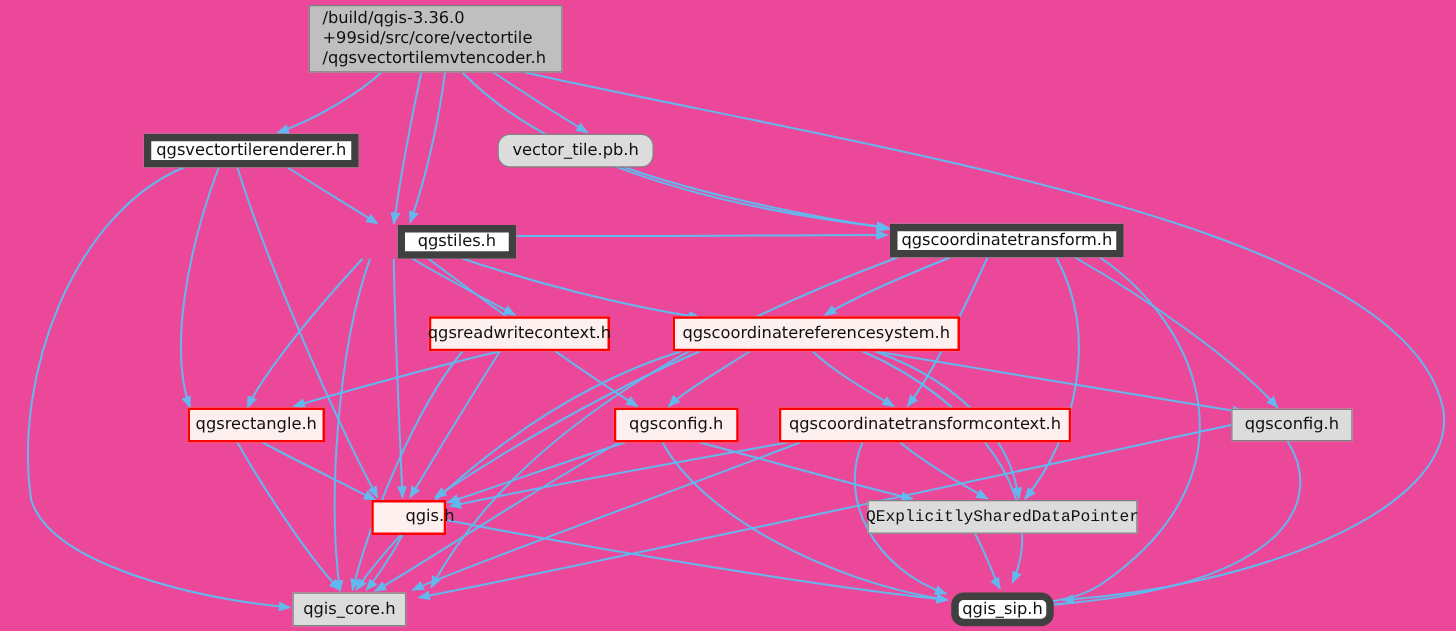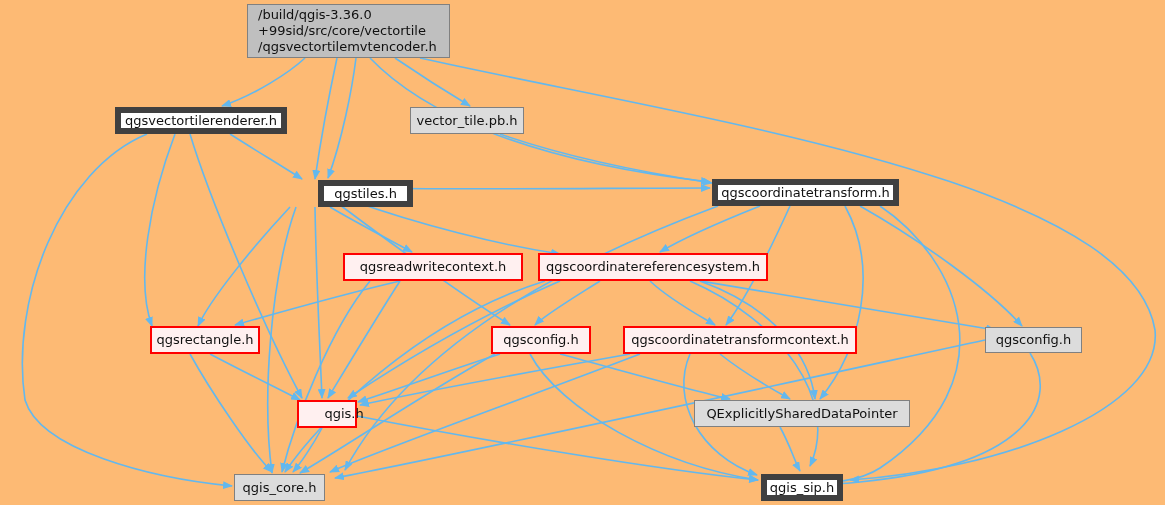--- a/index.html
+++ b/index.html
@@ -4,21 +4,21 @@
 <style>
   html, body {
     margin: 0;
     padding: 0;
     background: #000000;
   }
   #graph-canvas {
     position: relative;
     width: 1165px;
     height: 505px;
-    background: #fdba74;
+    background: #ec4899;
     overflow: hidden;
     font-family: "DejaVu Sans", sans-serif;
   }
   svg.edges {
     position: absolute;
     left: 0;
     top: 0;
     width: 1165px;
     height: 505px;
   }
@@ -101,27 +101,27 @@
         <path d="M 1030,353 C 1060,400 1030,465 860,482 C 845,484 830,484 820,483" marker-end="url(#arrow)" stroke="#63b8ee"></path>
         <path d="M 985,340 C 800,380 480,450 335,478" marker-end="url(#arrow)" stroke="#63b8ee"></path>
         <path d="M 420,58 C 700,120 1130,180 1155,330 C 1163,410 1000,470 850,480" marker-end="url(#arrow)" stroke="#63b8ee"></path>
       </g>
   </svg>
   <div id="node-layer">
       <div class="node grayhd root" style="left: 247px; top: 4px; width: 203px; height: 54px;">/build/qgis-3.36.0
 +99sid/src/core/vectortile
 /qgsvectortilemvtencoder.h</div>
       <div class="node white" style="left: 115px; top: 107px; width: 172px; height: 27px;">qgsvectortilerenderer.h</div>
-      <div class="node gray" style="left: 410px; top: 107px; width: 114px; height: 27px;">vector_tile.pb.h</div>
+      <div class="node gray" style="left: 398px; top: 107px; width: 125px; height: 27px; border-radius: 10px;">vector_tile.pb.h</div>
       <div class="node white" style="left: 270px; top: 180px; width: 95px; height: 27px; margin-left: 48px;">qgstiles.h</div>
       <div class="node white" style="left: 712px; top: 179px; width: 187px; height: 27px;">qgscoordinatetransform.h</div>
-      <div class="node red" style="left: 343px; top: 253px; width: 180px; height: 28px;">qgsreadwritecontext.h</div>
+      <div class="node red" style="left: 343px; top: 253px; width: 145px; height: 28px;">qgsreadwritecontext.h</div>
       <div class="node red" style="left: 538px; top: 253px; width: 230px; height: 28px;">qgscoordinatereferencesystem.h</div>
       <div class="node red" style="left: 150px; top: 326px; width: 110px; height: 28px;">qgsrectangle.h</div>
       <div class="node red" style="left: 491px; top: 326px; width: 100px; height: 28px;">qgsconfig.h</div>
       <div class="node red" style="left: 623px; top: 326px; width: 234px; height: 28px;">qgscoordinatetransformcontext.h</div>
       <div class="node gray" style="left: 985px; top: 327px; width: 97px; height: 26px;">qgsconfig.h</div>
       <div class="node red" style="left: 297px; top: 400px; width: 60px; height: 28px; padding-left: 34px;">qgis.h</div>
-      <div class="node gray" style="left: 694px; top: 400px; width: 216px; height: 27px;">QExplicitlySharedDataPointer</div>
+      <div class="node gray" style="left: 694px; top: 400px; width: 216px; height: 27px; font-family: Liberation Mono, monospace;">QExplicitlySharedDataPointer</div>
       <div class="node gray" style="left: 234px; top: 474px; width: 91px; height: 27px;">qgis_core.h</div>
-      <div class="node white" style="left: 761px; top: 474px; width: 82px; height: 27px;">qgis_sip.h</div>
+      <div class="node white" style="left: 761px; top: 474px; width: 82px; height: 27px; border-radius: 10px;">qgis_sip.h</div>
     </div>
 </div>
 
 </body></html>

